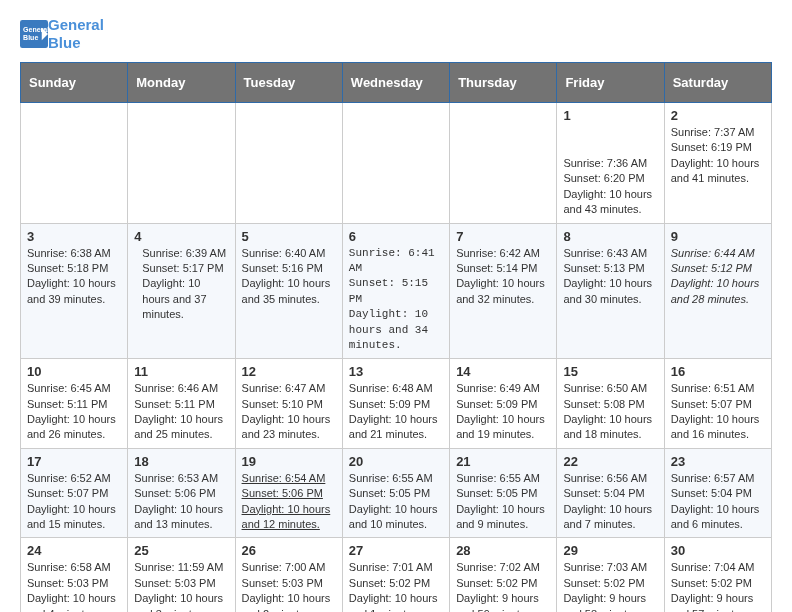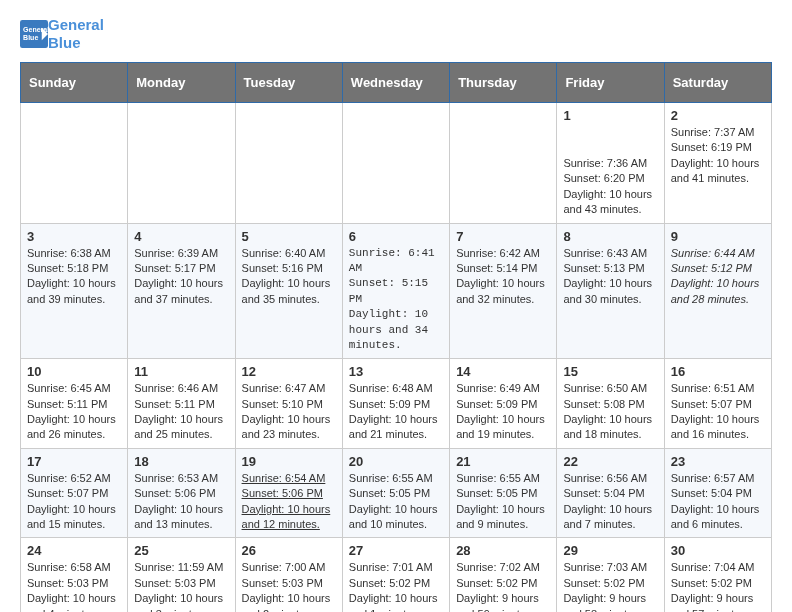--- a/index.html
+++ b/index.html
@@ -144,21 +144,21 @@
       </tr>
       <tr>
         <td>
           <span class="day-number">3</span>
           <div class="day-info" style="white-space: pre-line;">Sunrise: 6:38 AM
 Sunset: 5:18 PM
 Daylight: 10 hours and 39 minutes.</div>
         </td>
         <td>
           <span class="day-number">4</span>
-          <div class="day-info" style="white-space: pre-line;">Sunrise: 6:39 AM
+          <div class="day-info" style="white-space: pre-line; margin-left: 8px;">Sunrise: 6:39 AM
 Sunset: 5:17 PM
 Daylight: 10 hours and 37 minutes.</div>
         </td>
         <td>
           <span class="day-number">5</span>
           <div class="day-info" style="white-space: pre-line;">Sunrise: 6:40 AM
 Sunset: 5:16 PM
 Daylight: 10 hours and 35 minutes.</div>
         </td>
         <td>

